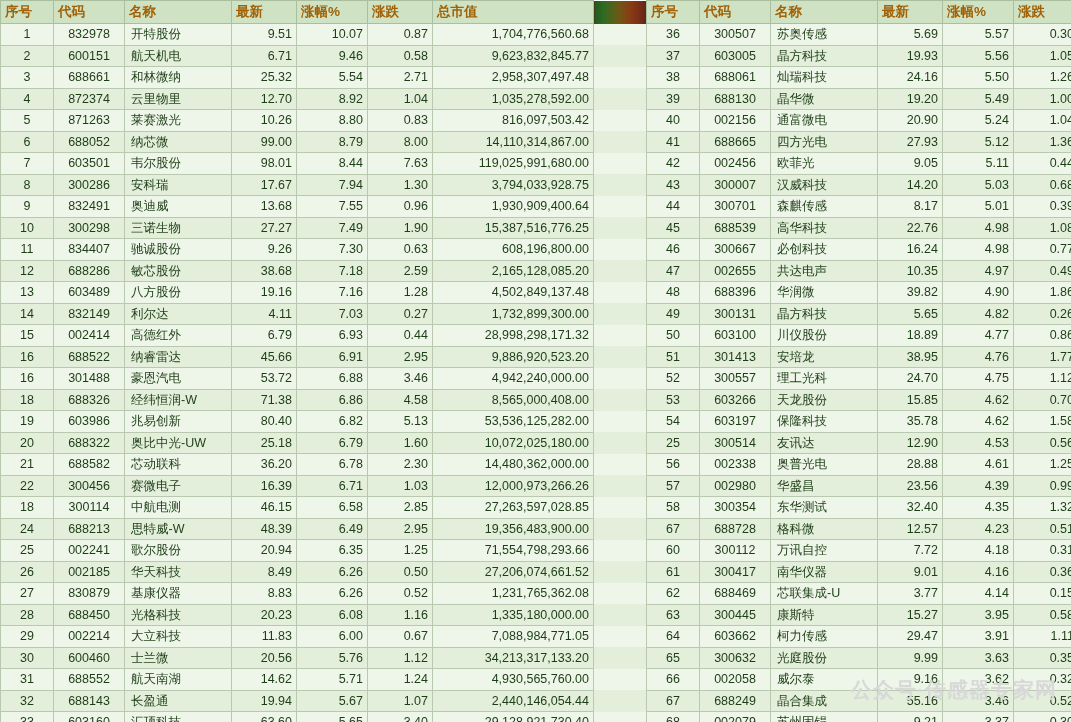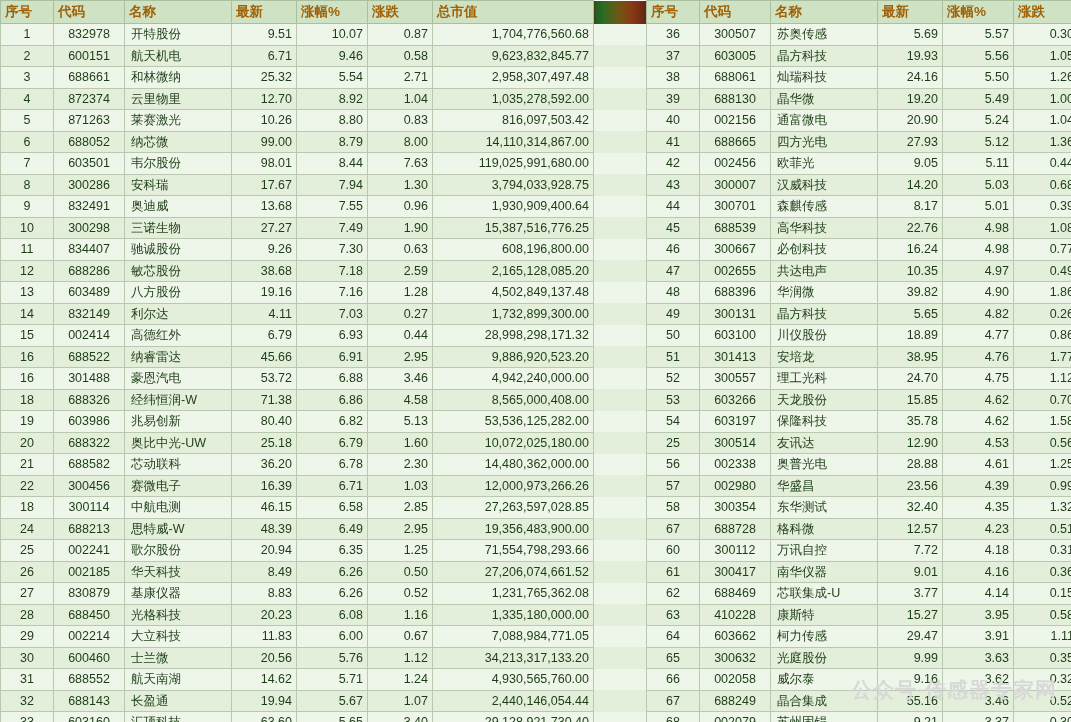--- a/index.html
+++ b/index.html
@@ -509,21 +509,21 @@
         <tr class="r1">
           <td class="ctr">28</td>
           <td class="ctr">688450</td>
           <td class="name">光格科技</td>
           <td class="num">20.23</td>
           <td class="num">6.08</td>
           <td class="num">1.16</td>
           <td class="num">1,335,180,000.00</td>
           <td class="sep"></td>
           <td class="ctr">63</td>
-          <td class="ctr">410228</td>
+          <td class="ctr">300445</td>
           <td class="name">康斯特</td>
           <td class="num">15.27</td>
           <td class="num">3.95</td>
           <td class="num">0.58</td>
         </tr>
         <tr class="r0">
           <td class="ctr">29</td>
           <td class="ctr">002214</td>
           <td class="name">大立科技</td>
           <td class="num">11.83</td>

